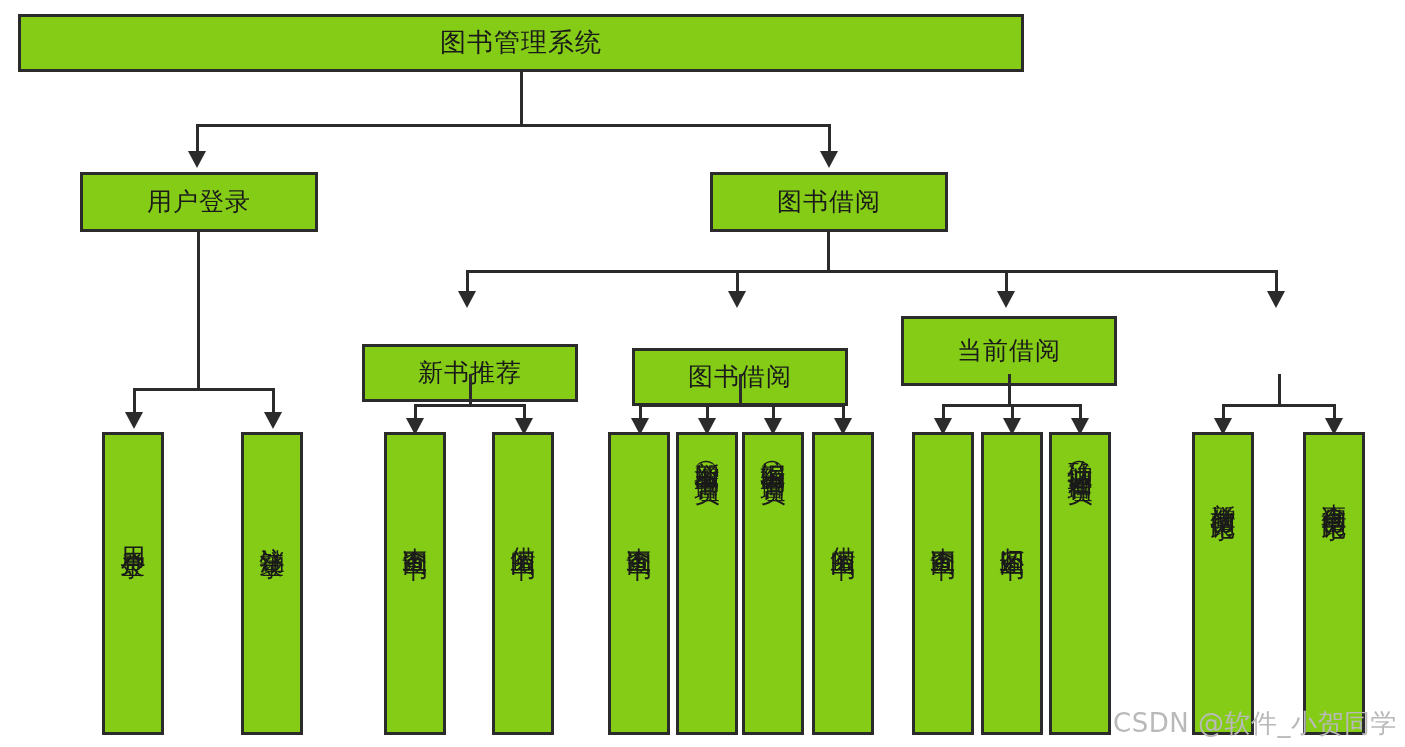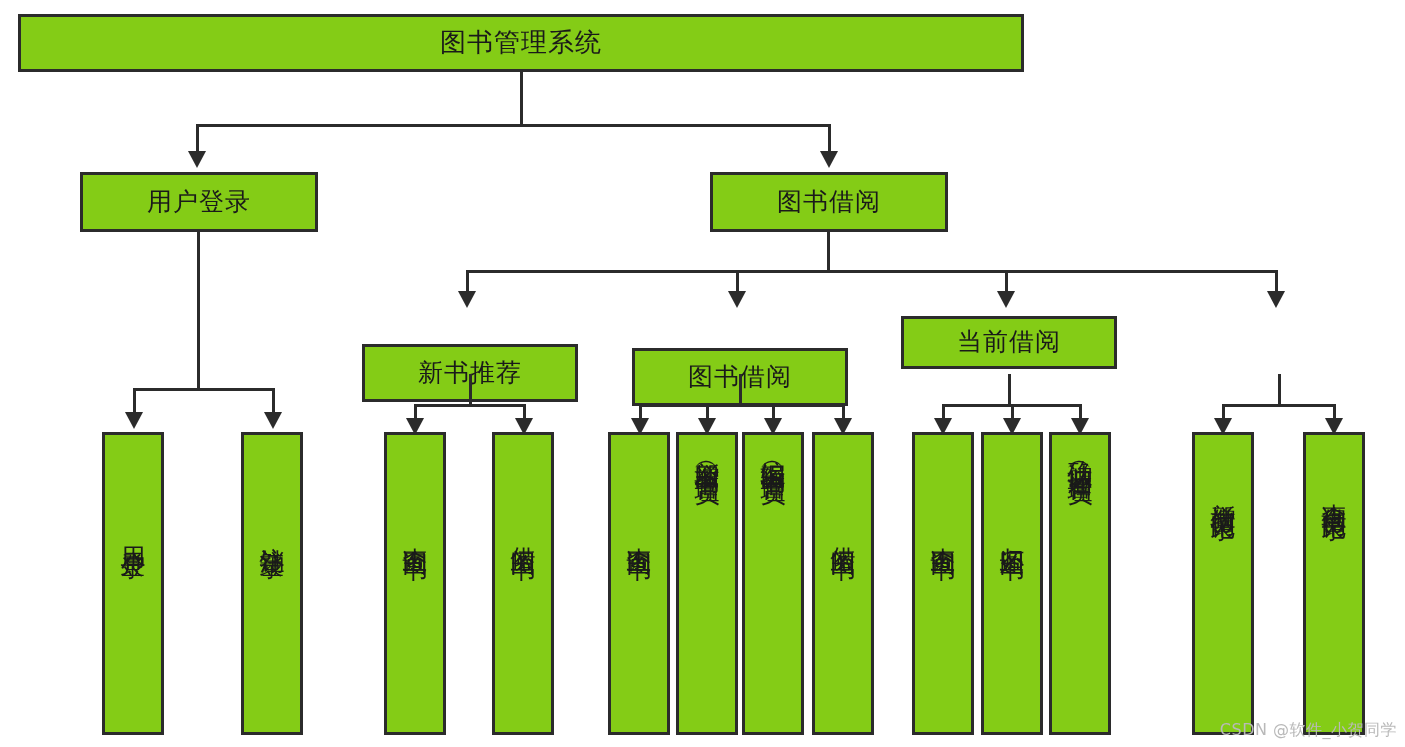--- a/index.html
+++ b/index.html
@@ -77,21 +77,21 @@
     width: 0;
     height: 0;
     border-left: 9px solid transparent;
     border-right: 9px solid transparent;
     border-top: 17px solid #2b2b2b;
   }
   .watermark {
     position: absolute;
     right: 8px;
     bottom: 6px;
-    font-size: 16px;
+    font-size: 26px;
     color: #b9b9b9;
     white-space: nowrap;
     letter-spacing: 0.5px;
   }
 </style>
 </head>
 <body>
 
 <div id="canvas">
 
@@ -133,21 +133,21 @@
   <div class="arrow" style="left:997px; top:291px;"></div>
   <div class="vline" style="left:1275px; top:270px; height:22px;"></div>
   <div class="arrow" style="left:1267px; top:291px;"></div>
 
   <div class="node horiz" style="left:362px; top:316px; width:216px; height:58px;margin-top:28px;">
     <span class="label">新书推荐</span>
   </div>
   <div class="node horiz" style="left:632px; top:316px; width:216px; height:58px;margin-top:32px;">
     <span class="label">图书借阅</span>
   </div>
-  <div class="node horiz" style="left:901px; top:316px; width:216px; height:53px;">
+  <div class="node horiz" style="left:901px; top:316px; width:216px; height:70px;">
     <span class="label">当前借阅</span>
   </div>
 
   <div class="vline" style="left:469px; top:374px; height:32px;"></div>
   <div class="hline" style="left:414px; top:404px; width:112px;"></div>
   <div class="vline" style="left:414px; top:404px; height:16px;"></div>
   <div class="arrow" style="left:406px; top:418px;"></div>
   <div class="vline" style="left:523px; top:404px; height:16px;"></div>
   <div class="arrow" style="left:515px; top:418px;"></div>
 

